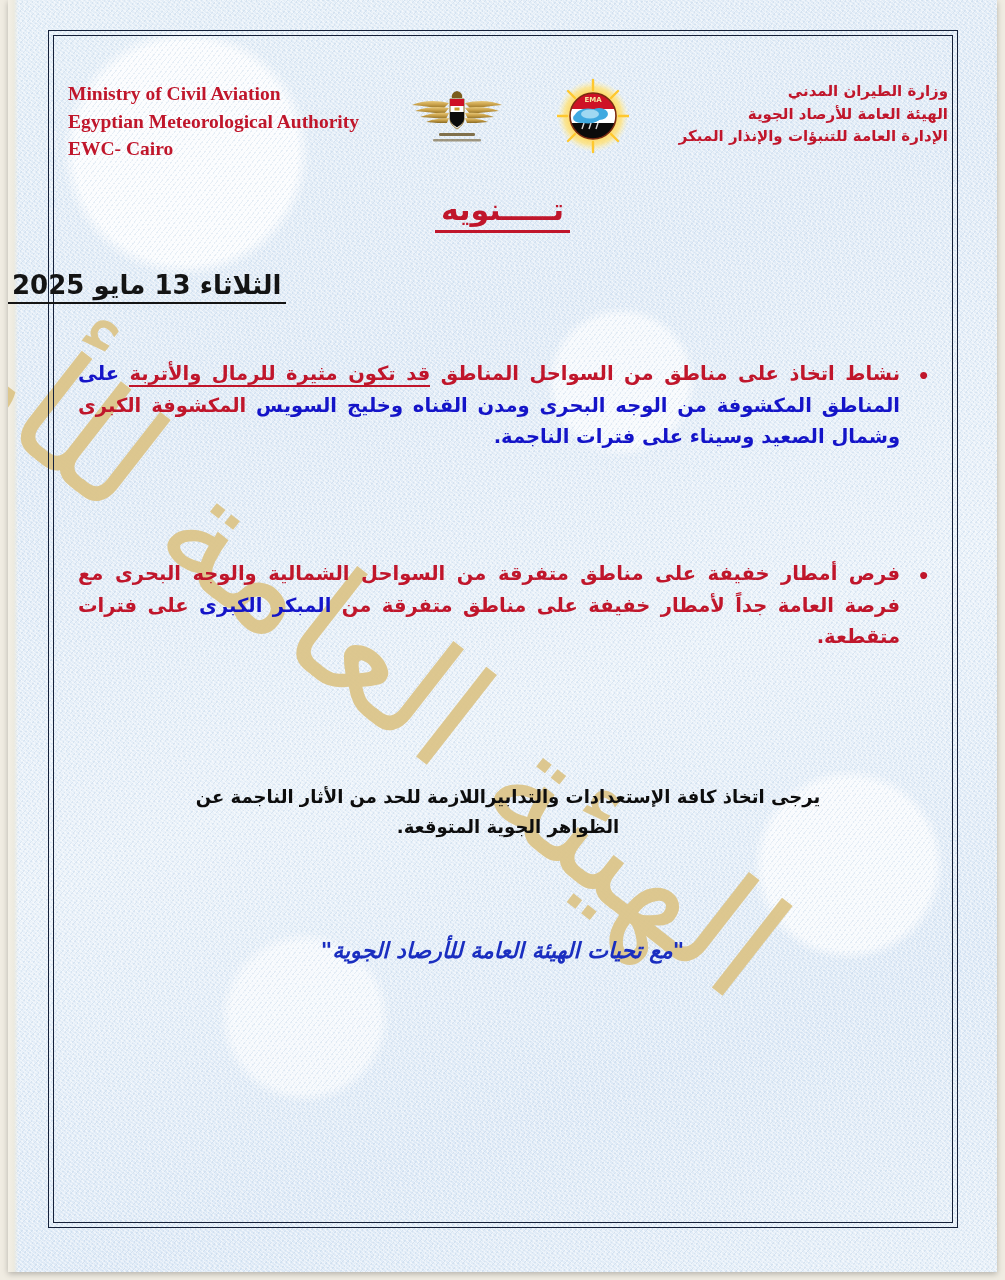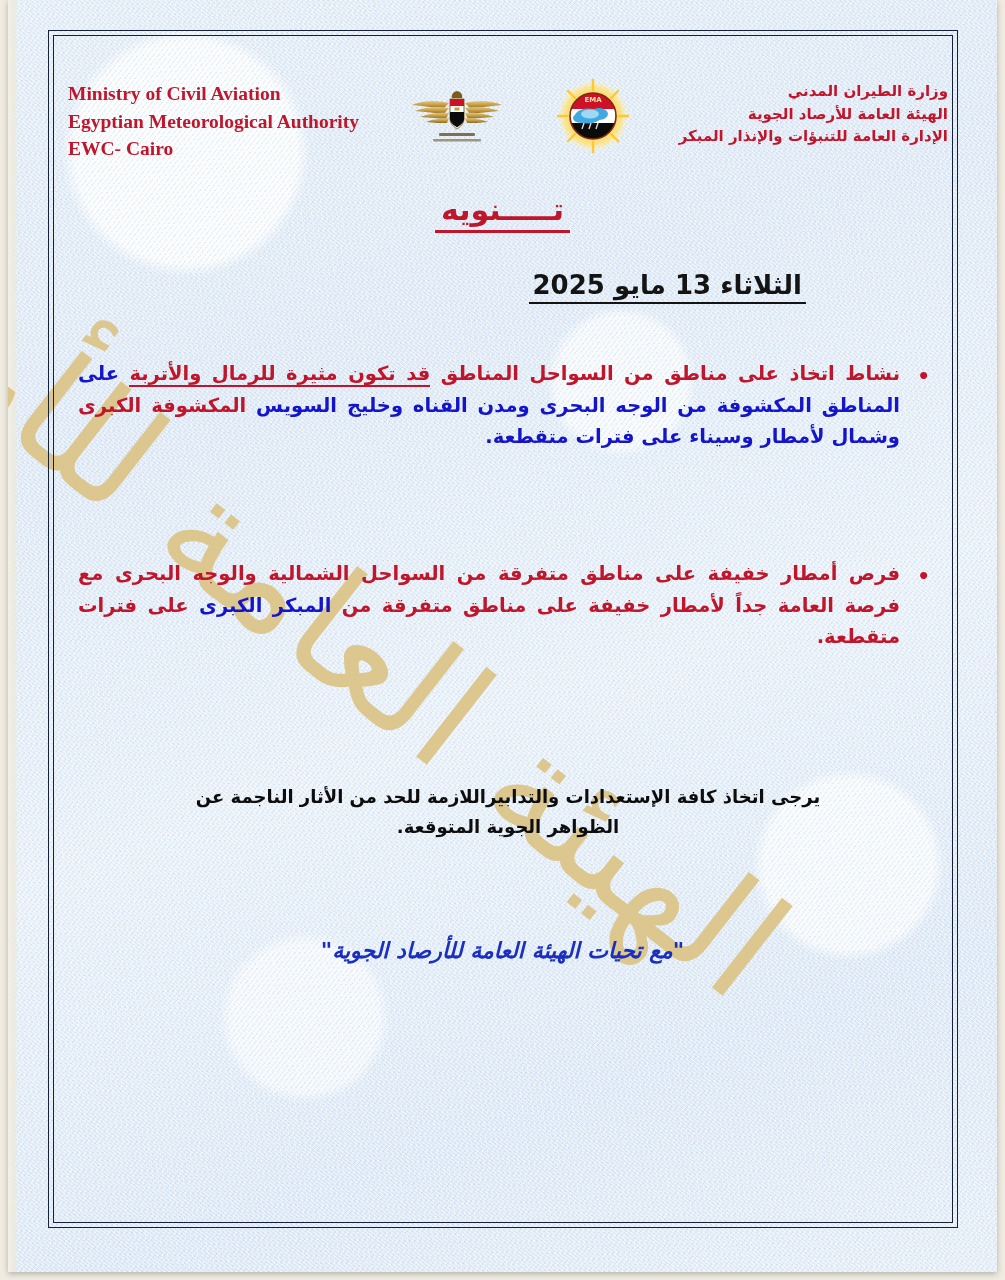--- a/index.html
+++ b/index.html
@@ -111,21 +111,21 @@
     display:inline-block;
     color:#c0162b;
     font-family:"DejaVu Sans","Liberation Sans",sans-serif;
     font-weight:bold;font-size:30px;
     direction:rtl;
     border-bottom:3px solid #c0162b;
     padding:0 6px 3px 6px;
     letter-spacing:1px;
   }
   #doc-date-wrap{
-    position:absolute;left:0;top:270px;width:798px;text-align:right;
+    position:absolute;left:0;top:270px;width:798px;text-align:left;
   }
   #doc-date{
     display:inline-block;
     color:#141414;
     font-family:"DejaVu Sans","Liberation Sans",sans-serif;
     font-weight:bold;font-size:26px;
     direction:rtl;
     border-bottom:2.5px solid #141414;
     padding:0 4px 2px 4px;
   }
@@ -294,21 +294,21 @@
     <div id="title-block">
       <span id="doc-title">تـــــنويه</span>
     </div>
     <div id="doc-date-wrap">
       <span id="doc-date">الثلاثاء  13 مايو 2025</span>
     </div>
 
     <div class="bullet-block" id="bullet-1">
       <span class="bullet-dot">•</span>
       <span class="b-body">
-        <span class="red">نشاط اتخاذ </span><span class="red">على مناطق من السواحل المناطق </span><span class="u-red">قد تكون مثيرة للرمال والأتربة</span><span class="blue"> على المناطق المكشوفة من الوجه البحرى ومدن القناه وخليج السويس </span><span class="red">المكشوفة الكبرى </span><span class="blue">وشمال لأمطار وسيناء على فترات متقطعة.</span>
+        <span class="red">نشاط اتخاذ </span><span class="red">على مناطق من السواحل المناطق </span><span class="u-red">قد تكون مثيرة للرمال والأتربة</span><span class="blue"> على المناطق المكشوفة من الوجه البحرى ومدن القناه وخليج السويس </span><span class="red">المكشوفة الكبرى </span><span class="blue">وشمال الصعيد وسيناء على فترات الناجمة.</span>
       </span>
     </div>
 
     <div class="bullet-block" id="bullet-2">
       <span class="bullet-dot">•</span>
       <span class="b-body">
         <span class="red">فرص أمطار خفيفة على مناطق متفرقة من السواحل الشمالية والوجه البحرى مع فرصة العامة جداً لأمطار خفيفة على مناطق متفرقة من </span><span class="blue">المبكر الكبرى </span><span class="red">على فترات متقطعة.</span>
       </span>
     </div>
 

